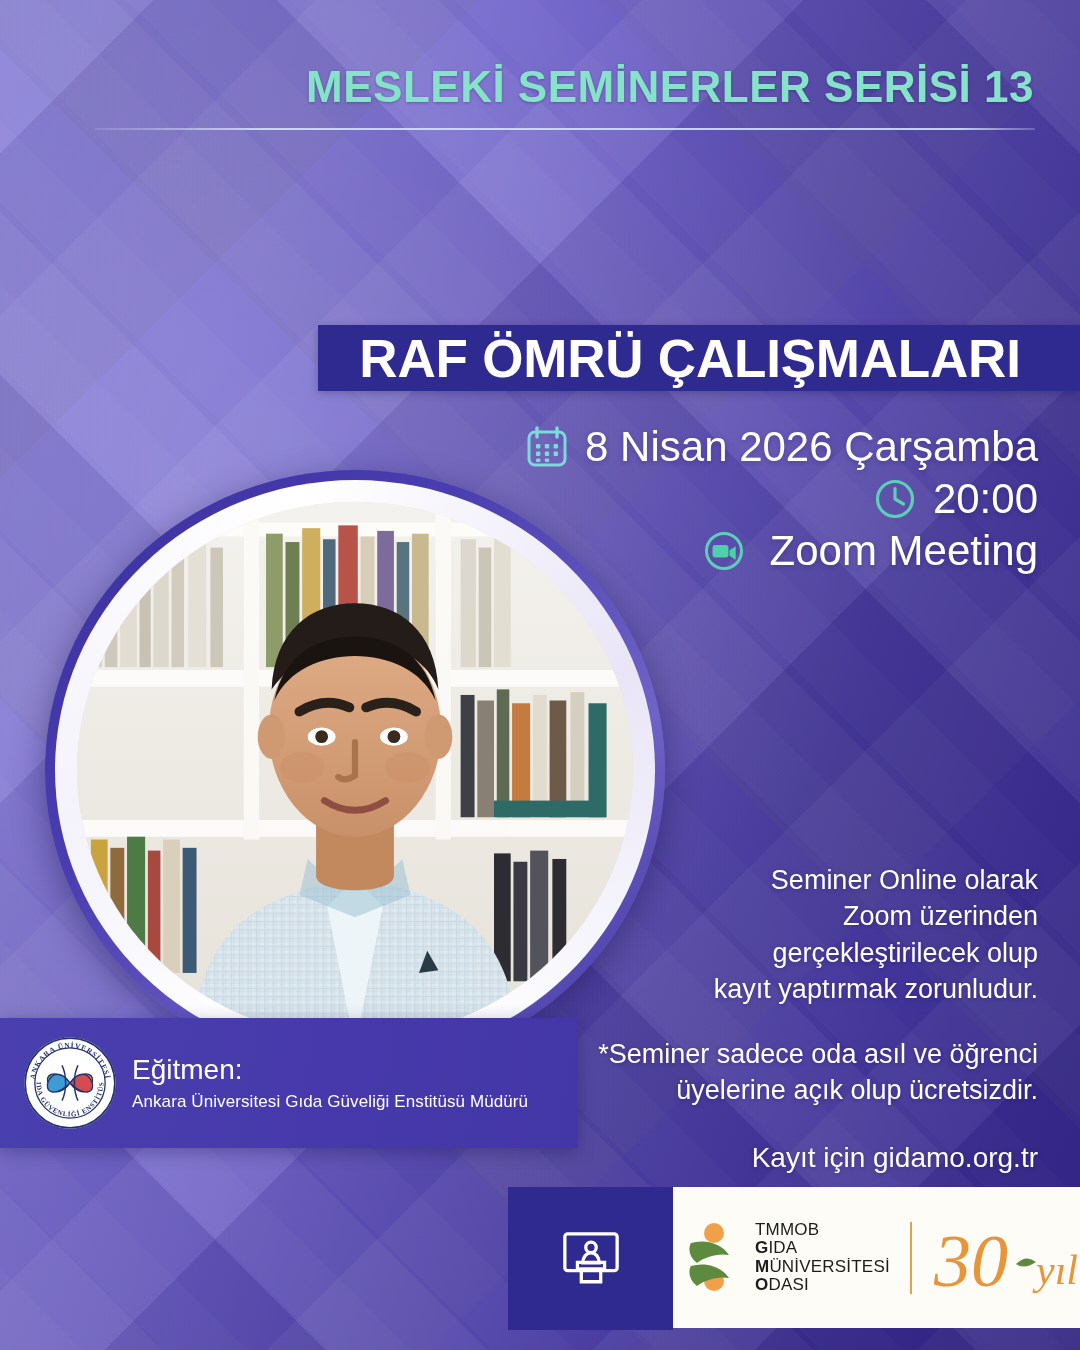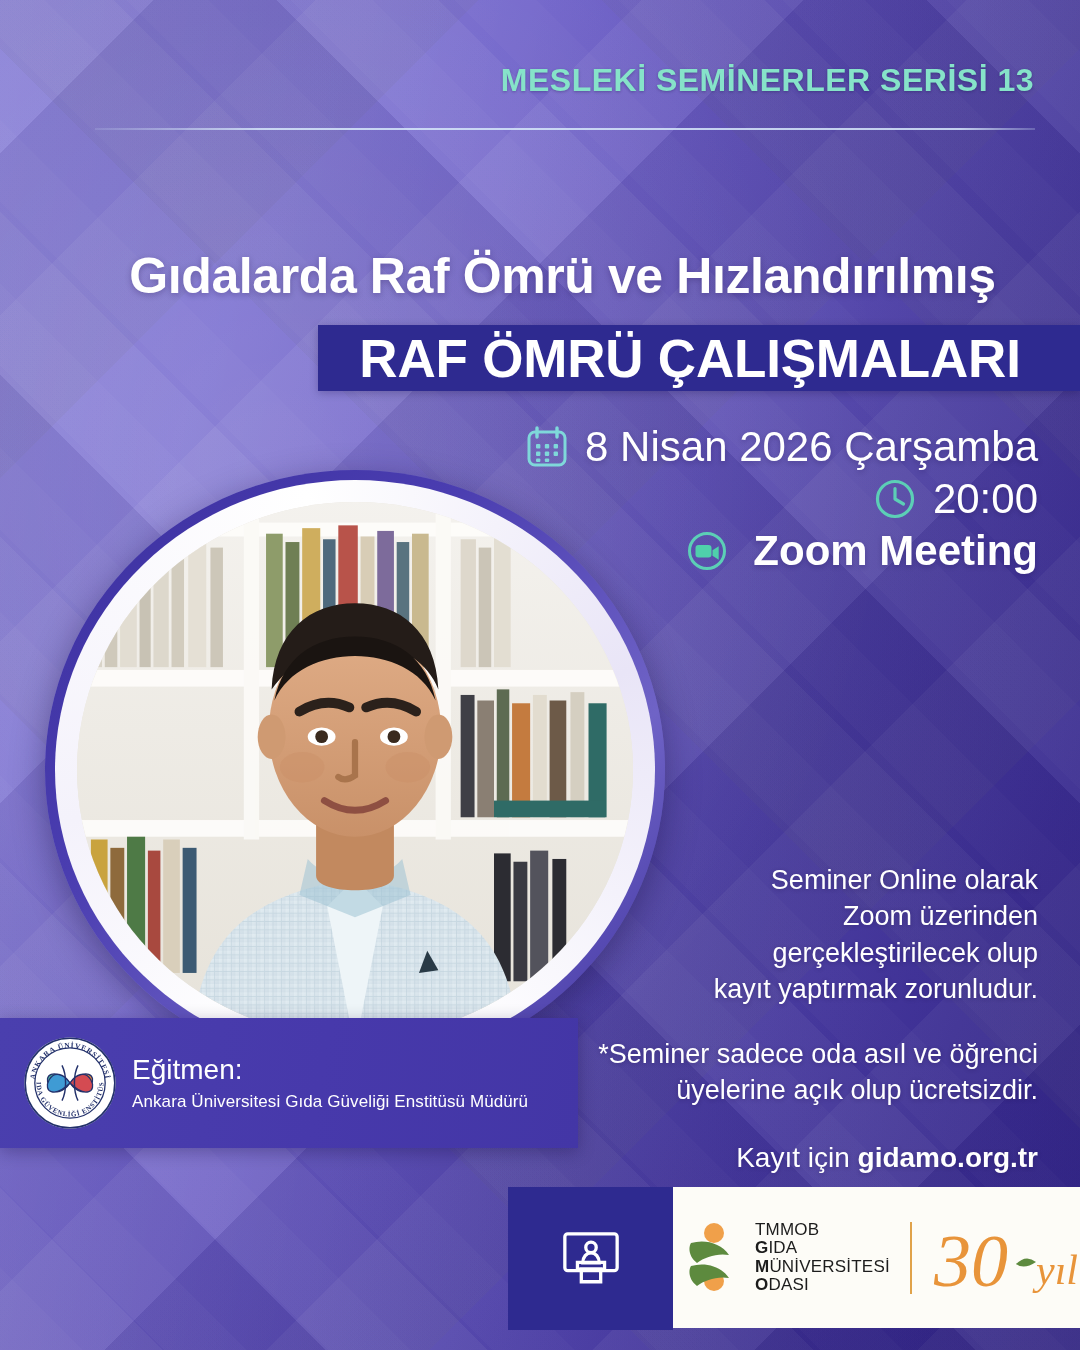--- a/index.html
+++ b/index.html
@@ -33,21 +33,21 @@
   .vignette{
     position:absolute;inset:0;pointer-events:none;
     background:radial-gradient(ellipse at 24% 34%, rgba(255,255,255,.10) 0%, rgba(255,255,255,0) 55%),
                linear-gradient(100deg, rgba(255,255,255,.07) 0%, rgba(0,0,0,0) 40%, rgba(25,12,85,.22) 100%);
   }
 
   
   .kicker{
     position:absolute;top:62px;left:0;right:46px;
     text-align:right;
-    font-size:32px;font-weight:700;letter-spacing:.5px;
+    font-size:44px;font-weight:700;letter-spacing:.5px;
     color:#86e3c9;
     text-shadow:0 1px 3px rgba(20,10,60,.30);
   }
   .kicker-rule{
     position:absolute;top:128px;left:95px;width:940px;height:2px;
     background:linear-gradient(90deg, rgba(205,225,245,.15), rgba(214,232,250,.85) 18%, rgba(214,232,250,.85) 92%, rgba(205,225,245,.25));
   }
 
   
   .title-1{
@@ -74,21 +74,21 @@
   .meta{
     position:absolute;top:424px;right:42px;width:620px;
     display:flex;flex-direction:column;align-items:flex-end;gap:6px;
   }
   .meta-row{display:flex;align-items:center;gap:16px;}
   .meta-ico{width:44px;height:44px;flex:none;display:block;}
   .meta-txt{
     font-size:42px;color:#ffffff;line-height:1.1;
     text-shadow:0 2px 5px rgba(25,12,70,.25);
   }
-  .meta-txt.bold{font-weight:700;margin-left:8px;}
+  .meta-txt.bold{font-weight:400;margin-left:8px;}
 
   
   .portrait-wrap{
     position:absolute;left:45px;top:470px;width:620px;height:600px;
     border-radius:50%;
     background:linear-gradient(135deg,#3a2f9e 0%, #4a3db0 35%, #6f63c6 70%, #3b2f9d 100%);
     padding:10px;
     box-shadow:0 10px 34px rgba(18,9,60,.40);
   }
   .portrait-ring{
@@ -105,21 +105,21 @@
   
   .info{
     position:absolute;right:42px;top:862px;width:470px;
     text-align:right;color:#ffffff;
     font-size:27px;line-height:1.35;
     text-shadow:0 1px 4px rgba(25,12,70,.30);
   }
   .info p{margin:0;}
   .info .gap{height:28px;}
   .info .reg{margin-top:30px;font-size:28px;}
-  .info .reg b{font-weight:700;}
+  .info .reg b{font-weight:400;}
 
   
   .speaker{
     position:absolute;left:0;top:1018px;width:578px;height:130px;
     background:linear-gradient(100deg,#4a3fae 0%, #4739ab 55%, #4336a6 100%);
     display:flex;align-items:center;gap:14px;
     padding:8px 16px 8px 22px;
     box-shadow:0 4px 16px rgba(16,8,55,.30);
   }
   .seal{width:96px;height:96px;flex:none;display:block;}
@@ -154,21 +154,20 @@
 <div class="poster">
 
   <div class="pattern pat-a"></div>
   <div class="pattern pat-b"></div>
   <div class="pattern pat-c"></div>
   <div class="vignette"></div>
 
   <div class="kicker">MESLEKİ SEMİNERLER SERİSİ 13</div>
   <div class="kicker-rule"></div>
 
-  <div class="title-1">Gıdalarda Raf Ömrü ve Hızlandırılmış</div>
   <div class="title-2-band"></div>
   <div class="title-2">RAF ÖMRÜ ÇALIŞMALARI</div>
 
   <div class="meta">
 
     <div class="meta-row">
       <svg class="meta-ico" viewBox="0 0 44 44">
         <rect x="4" y="7" width="36" height="33" rx="6" fill="none" stroke="#7fd8da" stroke-width="3"></rect>
         <path d="M12 3v9M32 3v9" stroke="#7fd8da" stroke-width="3.4" stroke-linecap="round"></path>
         <g fill="#7fd8da">

